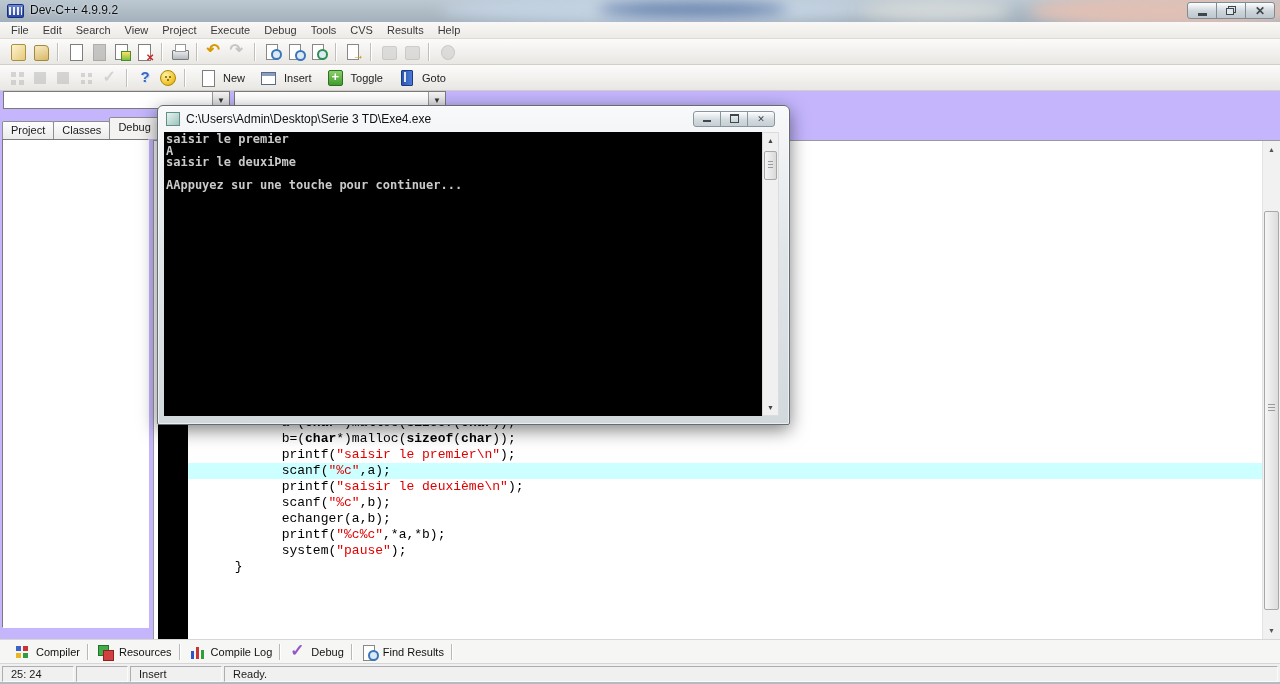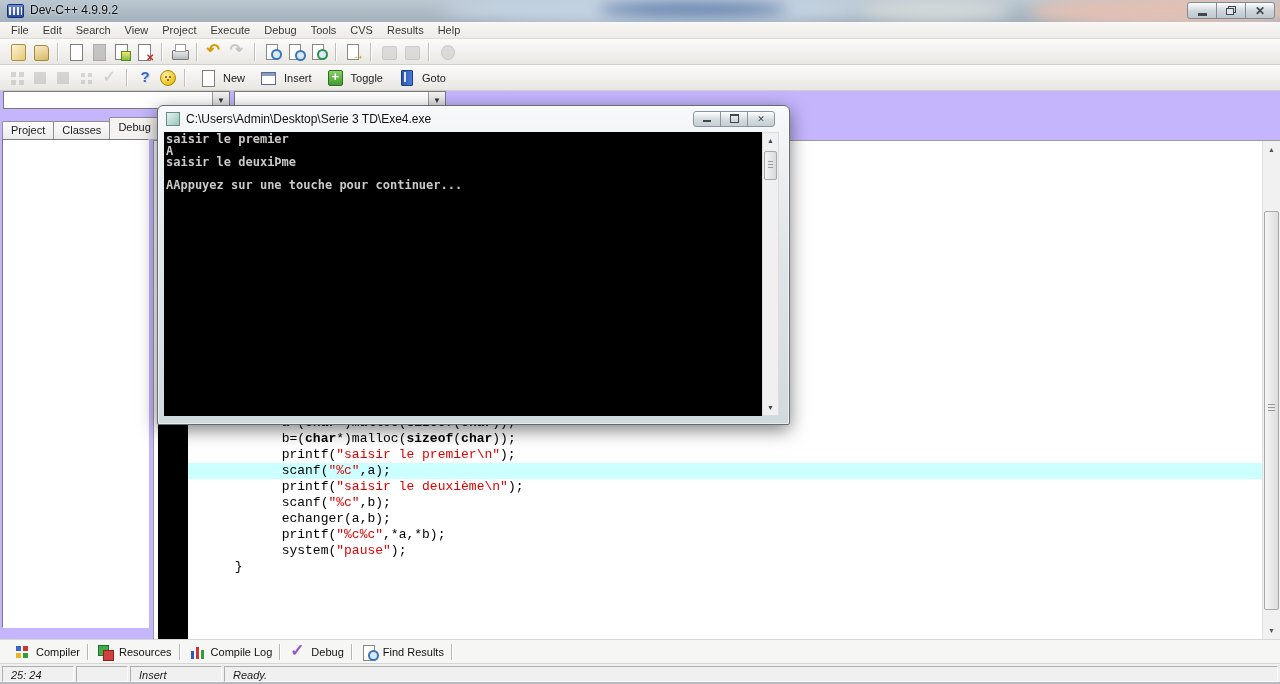--- a/index.html
+++ b/index.html
@@ -142,21 +142,21 @@
   .ic-compile-log::before{content:"";position:absolute;left:3px;top:3px;width:14px;height:13px;
     background:linear-gradient(#2b57c8,#2b57c8) 0 bottom/3px 8px no-repeat,
                linear-gradient(#cc3333,#cc3333) 5px bottom/3px 12px no-repeat,
                linear-gradient(#2f9e3f,#2f9e3f) 10px bottom/3px 9px no-repeat;}
   .ic-debug-check::before{content:"\2713";position:absolute;left:2px;top:-3px;font-size:17px;font-weight:bold;color:#9257c8;}
 
   
   .statusbar{position:absolute;left:0;top:663px;width:100%;height:19px;background:#f0f0f0;border-top:1px solid #d6d6d6;
     display:flex;gap:2px;padding:2px 2px 0 2px;box-sizing:border-box;}
   .spanel{border:1px solid;border-color:#aeaeae #fbfbfb #fbfbfb #aeaeae;font-size:11px;color:#1a1a1a;
-    display:flex;align-items:flex-end;padding:0 8px;box-sizing:border-box;font-style:italic;}
+    display:flex;align-items:center;padding:0 8px;box-sizing:border-box;}
   .sp1{width:72px;} .sp2{width:52px;} .sp3{width:92px;} .sp4{flex:1;}
   .bottom-edge{position:absolute;left:0;bottom:0;width:100%;height:2px;background:#b3bac0;}
 
   
   .console{position:absolute;left:157px;top:105px;width:633px;height:320px;z-index:30;
     border:1px solid #646d73;border-radius:6px 6px 2px 2px;box-sizing:border-box;
     background:linear-gradient(#f8f9fa,#e0e5e8 45%,#d2d9dd);
     box-shadow:0 5px 18px rgba(0,0,0,.5),inset 0 0 0 1px rgba(255,255,255,.55);}
   .con-title{height:25px;display:flex;align-items:center;padding:0 8px;}
   .con-icon{width:12px;height:12px;margin-right:6px;background:linear-gradient(135deg,#e7f3ef,#9cc4bc);border:1px solid #5f8f88;}

